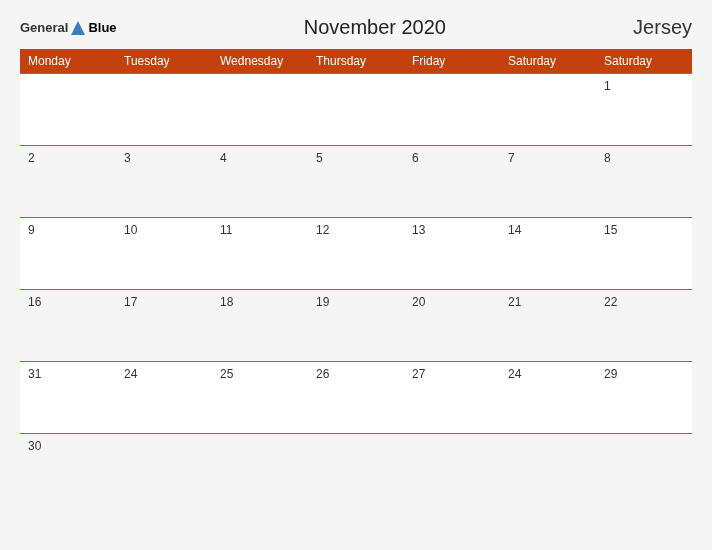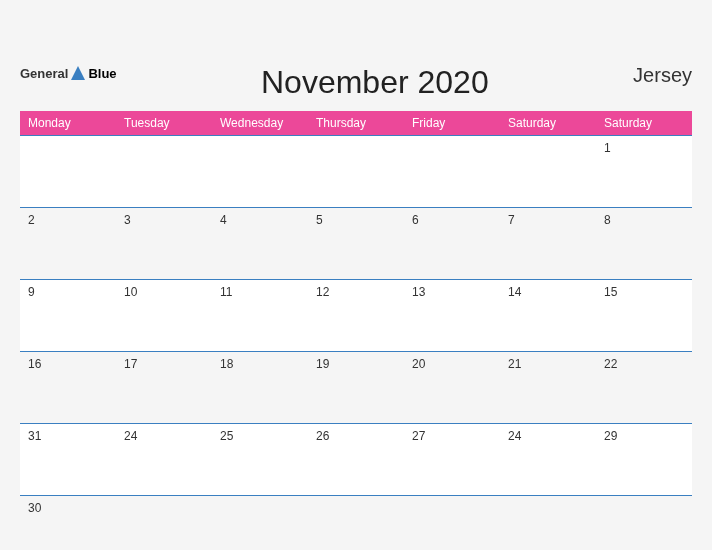--- a/index.html
+++ b/index.html
@@ -11,24 +11,23 @@
       overflow: hidden;
     }
     .page {
       width: 712px;
       height: 550px;
       background: #f5f5f5;
       padding: 16px 20px;
     }
     .header {
       display: flex;
-      align-items: flex-start;
+      align-items: center;
       justify-content: space-between;
       margin-bottom: 10px;
-      margin-top: 48px;
     }
     .logo {
       display: flex;
       align-items: center;
       font-size: 13px;
       font-weight: bold;
       color: #333;
     }
     .logo-general {
       color: #333;
@@ -37,38 +36,38 @@
     .logo-blue {
       color: #000000;
       font-size: 13px;
     }
     .logo-icon {
       width: 18px;
       height: 18px;
       margin: 0 1px;
     }
     .title {
-      font-size: 32px;
+      font-size: 20px;
       font-weight: normal;
       color: #222;
       text-align: center;
       flex: 1;
     }
     .region {
       font-size: 20px;
       color: #333;
       font-weight: normal;
     }
     .calendar {
       width: 100%;
       border-collapse: collapse;
       background: #fff;
     }
     .calendar th {
-      background: #ec4899;
+      background: #c2410c;
       color: #fff;
       font-size: 12px;
       font-weight: normal;
       padding: 5px 8px;
       text-align: left;
       border: none;
     }
     .calendar td {
       width: calc(100% / 7);
       height: 72px;

